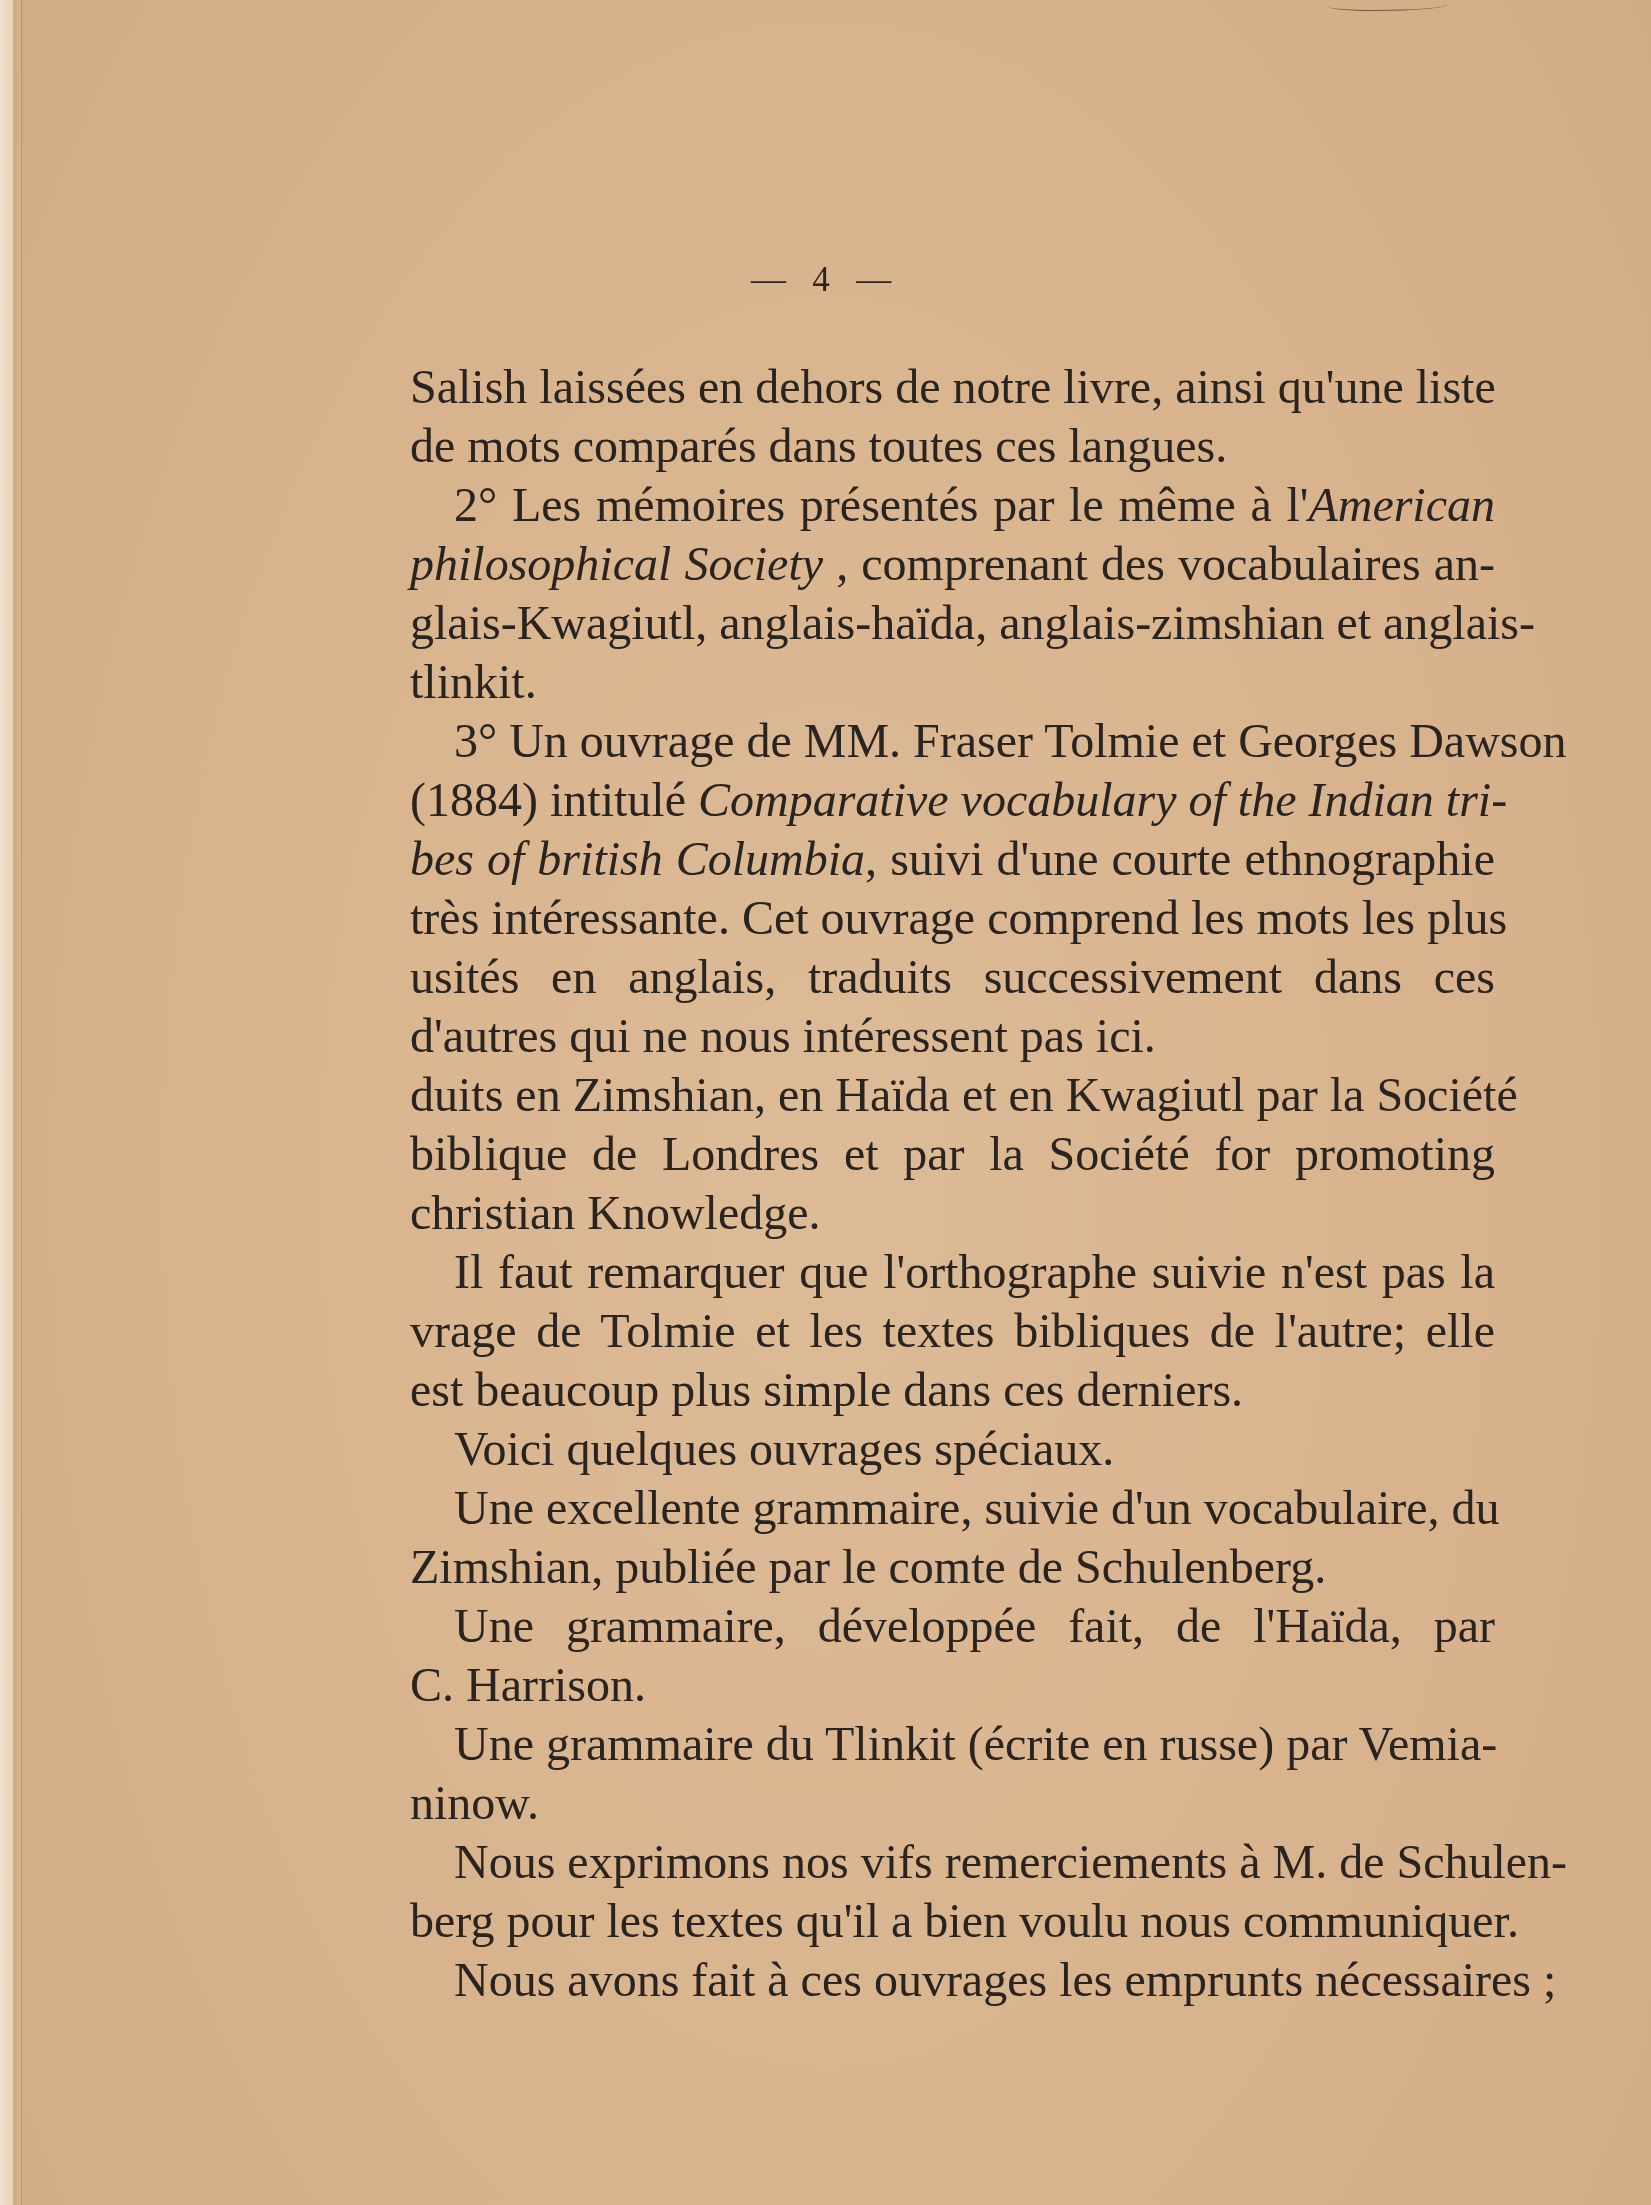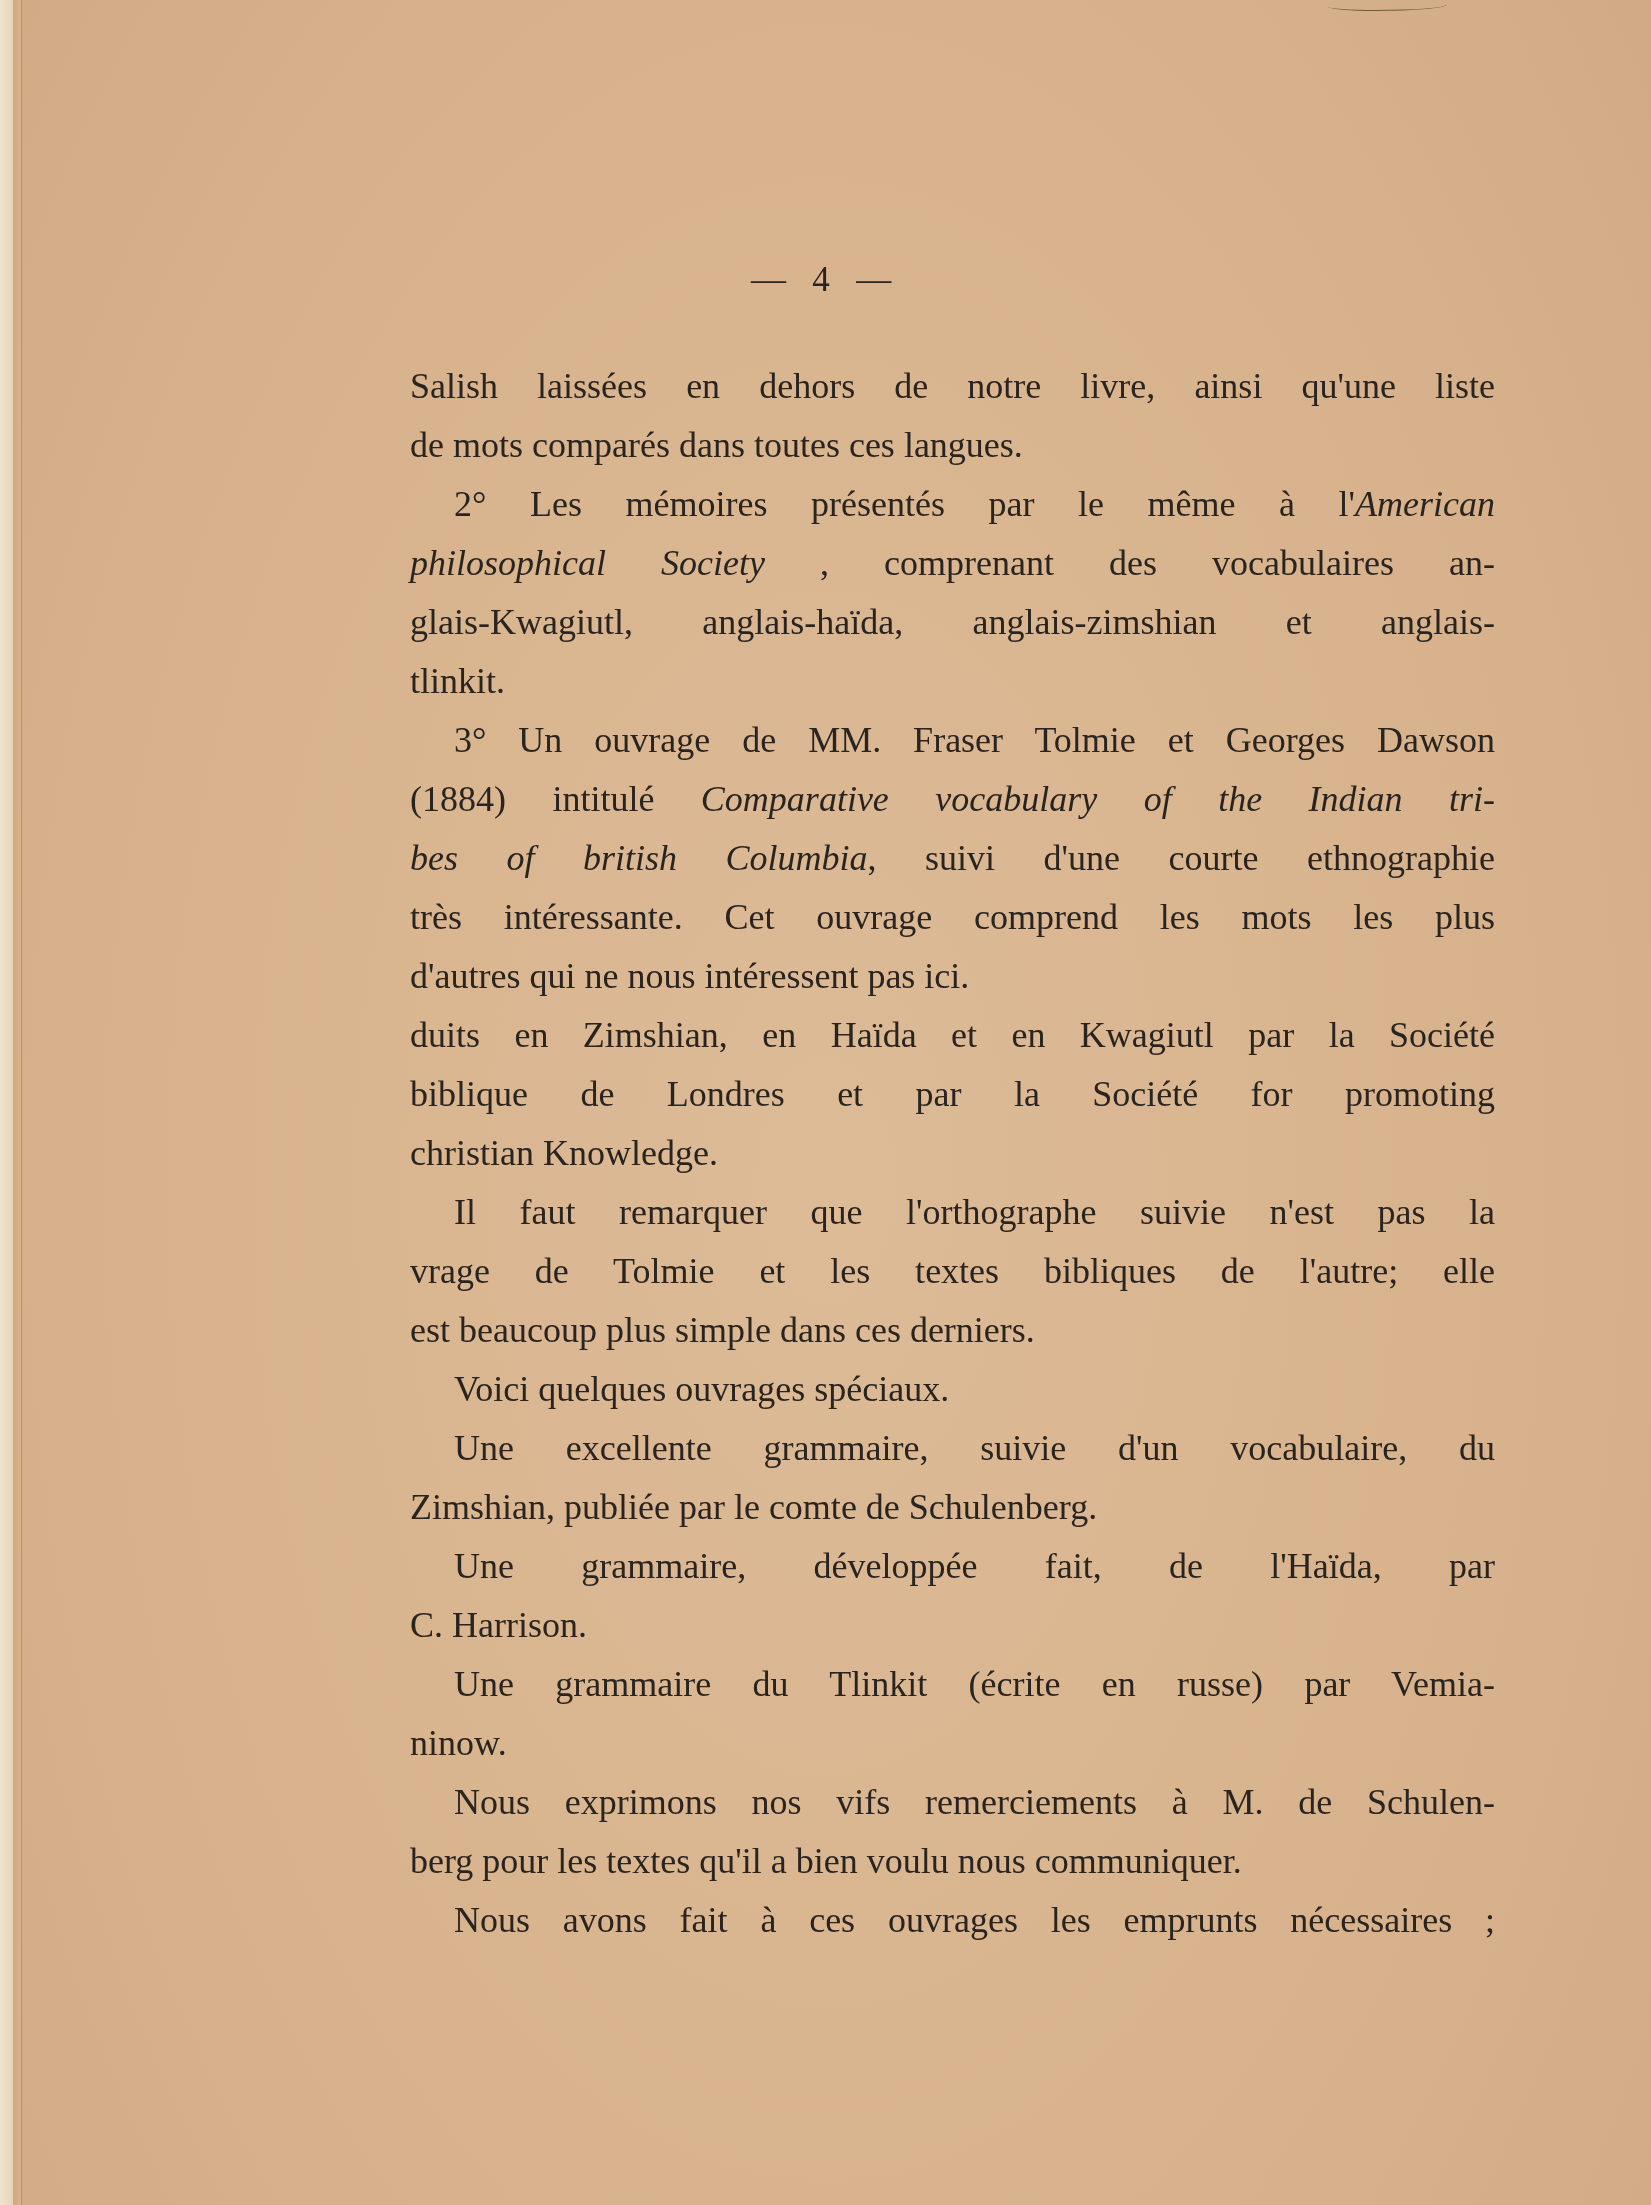--- a/index.html
+++ b/index.html
@@ -26,21 +26,21 @@
   .top-mark {
     position:absolute; left:1328px; top:0; width:119px; height:9.7px;
     border-bottom:1.8px solid #6a5a45; border-radius:0 0 60% 40%;
   }
   .page-number {
     position:absolute; left:0; width:1651px; top:260px; text-align:center;
     font-size:35px; letter-spacing:8.8px;
   }
   .text {
     position:absolute; left:410px; top:357px; width:1085px;
-    font-size:36px; line-height:59px;
+    font-size:48px; line-height:59px;
   }
   .line { white-space:nowrap; text-align:justify; text-align-last:justify; height:59px; transform:scaleX(1); }
   .line.last { text-align-last:left; }
   .indent { padding-left:44px; }
   i { }
 </style>
 </head>
 <body>
 
 <div class="page"></div>
@@ -54,20 +54,21 @@
     <div class="line">Salish laissées en dehors de notre livre, ainsi qu'une liste</div>
     <div class="line last">de mots comparés dans toutes ces langues.</div>
     <div class="line indent">2° Les mémoires présentés par le même à l'<i>American</i></div>
     <div class="line"><i>philosophical Society</i> , comprenant des vocabulaires an-</div>
     <div class="line">glais-Kwagiutl, anglais-haïda, anglais-zimshian et anglais-</div>
     <div class="line last">tlinkit.</div>
     <div class="line indent">3° Un ouvrage de MM. Fraser Tolmie et Georges Dawson</div>
     <div class="line">(1884) intitulé <i>Comparative vocabulary of the Indian tri-</i></div>
     <div class="line"><i>bes of british Columbia</i>, suivi d'une courte ethnographie</div>
     <div class="line">très intéressante. Cet ouvrage comprend les mots les plus</div>
+    <div class="line">usités en anglais, traduits successivement dans ces</div>
     <div class="line last">d'autres qui ne nous intéressent pas ici.</div>
     <div class="line">duits en Zimshian, en Haïda et en Kwagiutl par la Société</div>
     <div class="line">biblique de Londres et par la Société for promoting</div>
     <div class="line last">christian Knowledge.</div>
     <div class="line indent">Il faut remarquer que l'orthographe suivie n'est pas la</div>
     <div class="line">vrage de Tolmie et les textes bibliques de l'autre; elle</div>
     <div class="line last">est beaucoup plus simple dans ces derniers.</div>
     <div class="line indent last">Voici quelques ouvrages spéciaux.</div>
     <div class="line indent">Une excellente grammaire, suivie d'un vocabulaire, du</div>
     <div class="line last">Zimshian, publiée par le comte de Schulenberg.</div>

